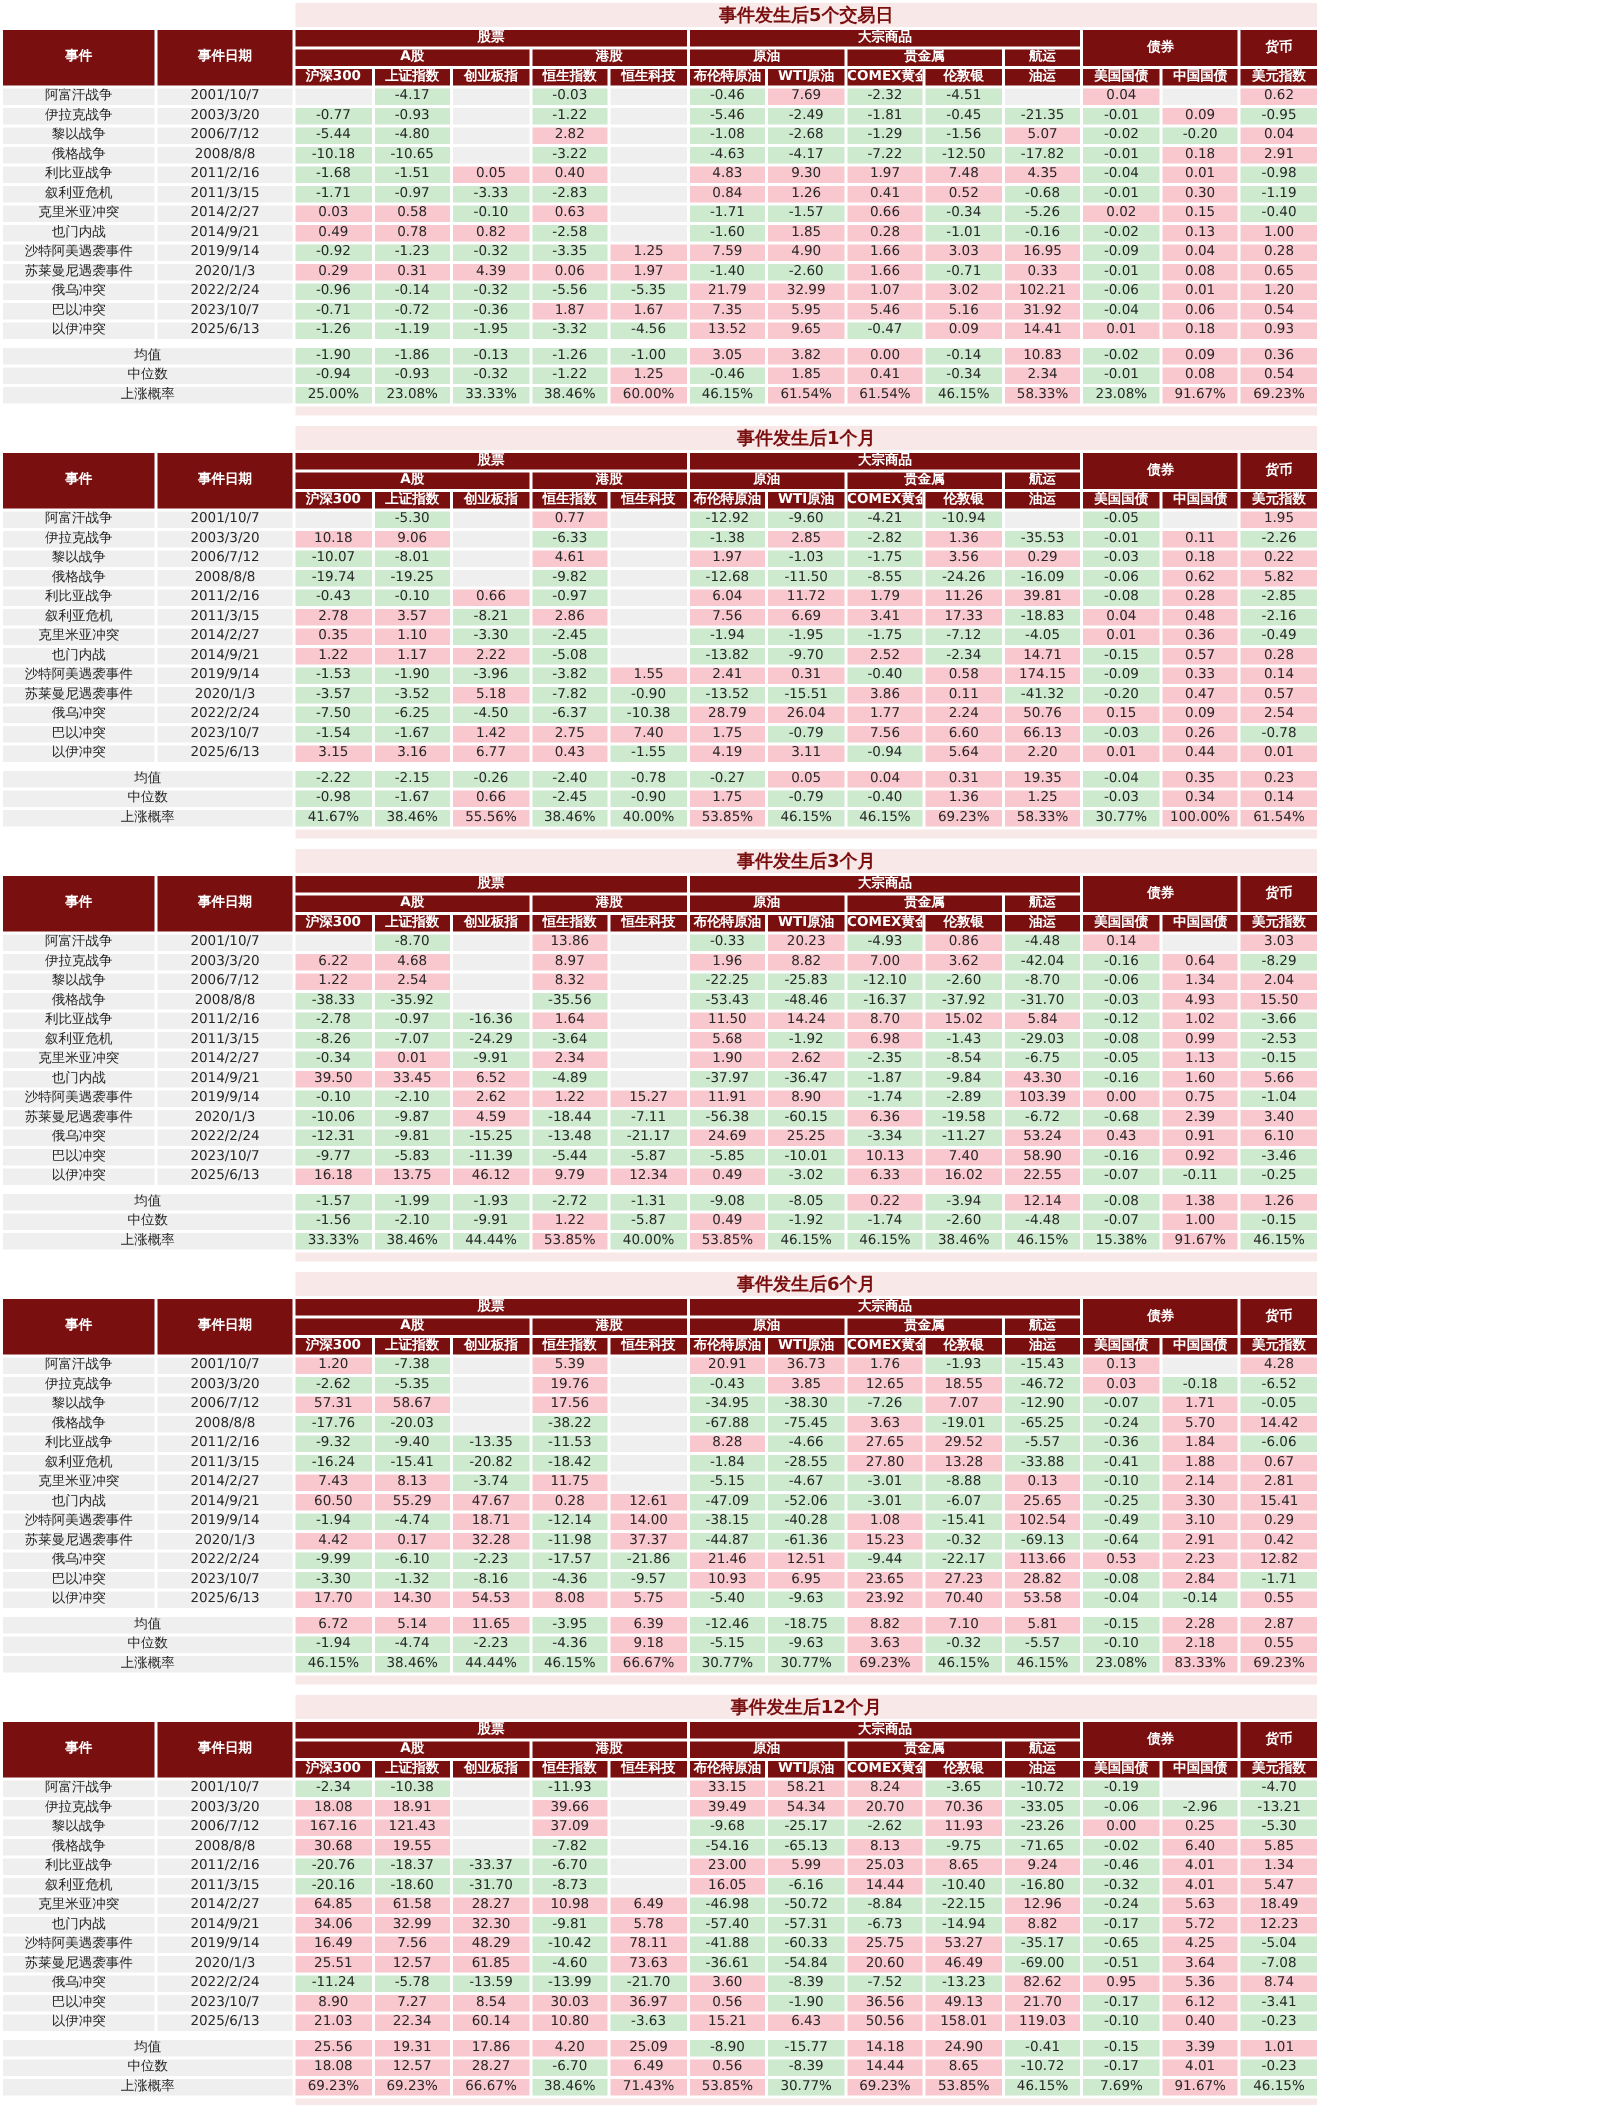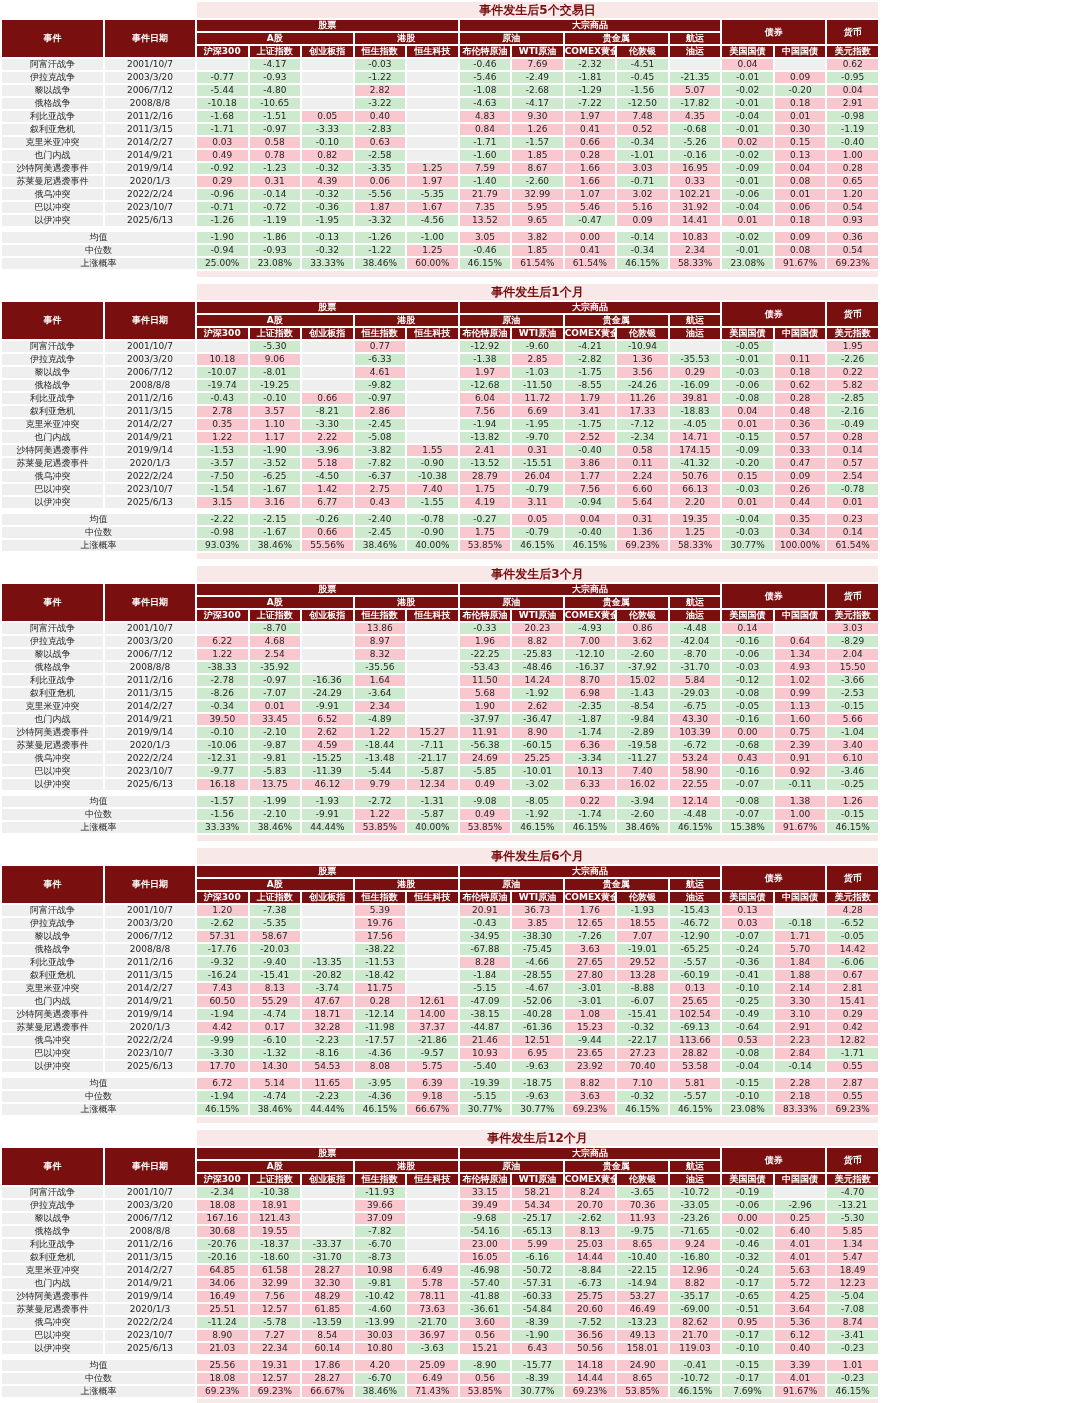--- a/index.html
+++ b/index.html
@@ -253,21 +253,21 @@
         </tr>
         <tr>
           <td class="lab">沙特阿美遇袭事件</td>
           <td class="lab">2019/9/14</td>
           <td class="v green">-0.92</td>
           <td class="v green">-1.23</td>
           <td class="v green">-0.32</td>
           <td class="v green">-3.35</td>
           <td class="v pink">1.25</td>
           <td class="v pink">7.59</td>
-          <td class="v pink">8.67</td>
+          <td class="v pink">4.90</td>
           <td class="v pink">1.66</td>
           <td class="v pink">3.03</td>
           <td class="v pink">16.95</td>
           <td class="v green">-0.09</td>
           <td class="v pink">0.04</td>
           <td class="v pink">0.28</td>
         </tr>
         <tr>
           <td class="lab">苏莱曼尼遇袭事件</td>
           <td class="lab">2020/1/3</td>
@@ -697,21 +697,21 @@
           <td class="v green">-0.79</td>
           <td class="v green">-0.40</td>
           <td class="v pink">1.36</td>
           <td class="v pink">1.25</td>
           <td class="v green">-0.03</td>
           <td class="v pink">0.34</td>
           <td class="v pink">0.14</td>
         </tr>
         <tr>
           <td class="lab" colspan="2">上涨概率</td>
-          <td class="v green">93.03%</td>
+          <td class="v green">41.67%</td>
           <td class="v green">38.46%</td>
           <td class="v pink">55.56%</td>
           <td class="v green">38.46%</td>
           <td class="v green">40.00%</td>
           <td class="v pink">53.85%</td>
           <td class="v green">46.15%</td>
           <td class="v green">46.15%</td>
           <td class="v pink">69.23%</td>
           <td class="v pink">58.33%</td>
           <td class="v green">30.77%</td>
@@ -1198,21 +1198,21 @@
           <td class="lab">2011/3/15</td>
           <td class="v green">-16.24</td>
           <td class="v green">-15.41</td>
           <td class="v green">-20.82</td>
           <td class="v green">-18.42</td>
           <td class="v empty"></td>
           <td class="v green">-1.84</td>
           <td class="v green">-28.55</td>
           <td class="v pink">27.80</td>
           <td class="v pink">13.28</td>
-          <td class="v green">-60.19</td>
+          <td class="v green">-33.88</td>
           <td class="v green">-0.41</td>
           <td class="v pink">1.88</td>
           <td class="v pink">0.67</td>
         </tr>
         <tr>
           <td class="lab">克里米亚冲突</td>
           <td class="lab">2014/2/27</td>
           <td class="v pink">7.43</td>
           <td class="v pink">8.13</td>
           <td class="v green">-3.74</td>
@@ -1332,21 +1332,21 @@
         <tr class="sp">
           <td colspan="15"></td>
         </tr>
         <tr>
           <td class="lab" colspan="2">均值</td>
           <td class="v pink">6.72</td>
           <td class="v pink">5.14</td>
           <td class="v pink">11.65</td>
           <td class="v green">-3.95</td>
           <td class="v pink">6.39</td>
-          <td class="v green">-19.39</td>
+          <td class="v green">-12.46</td>
           <td class="v green">-18.75</td>
           <td class="v pink">8.82</td>
           <td class="v pink">7.10</td>
           <td class="v pink">5.81</td>
           <td class="v green">-0.15</td>
           <td class="v pink">2.28</td>
           <td class="v pink">2.87</td>
         </tr>
         <tr>
           <td class="lab" colspan="2">中位数</td>

